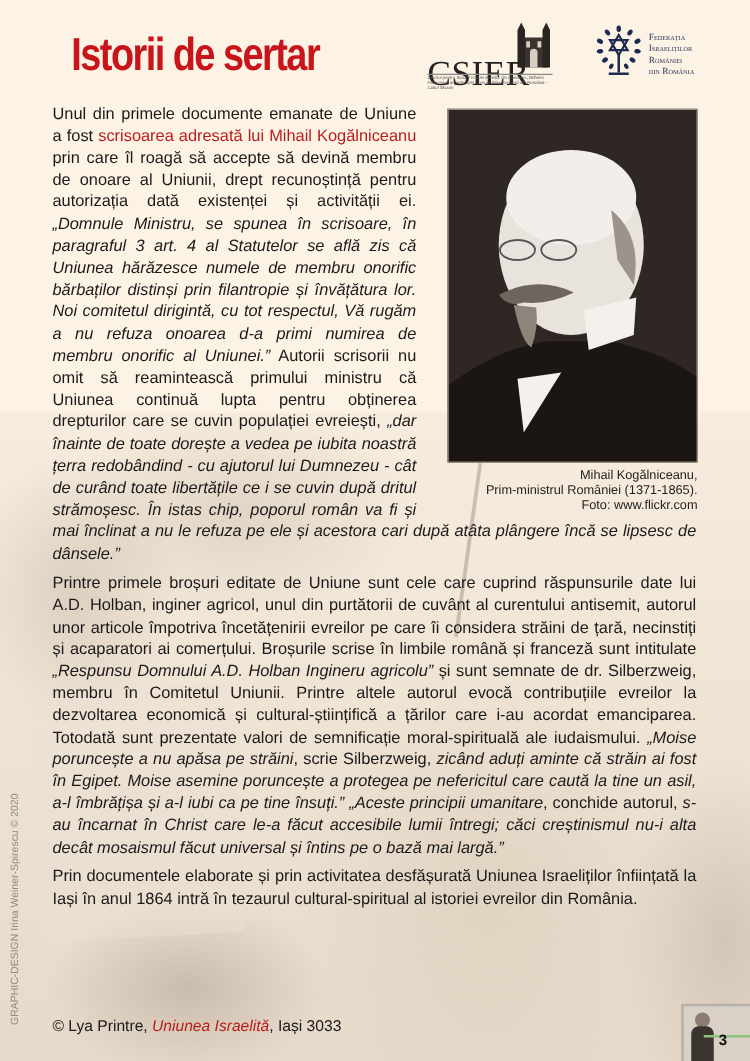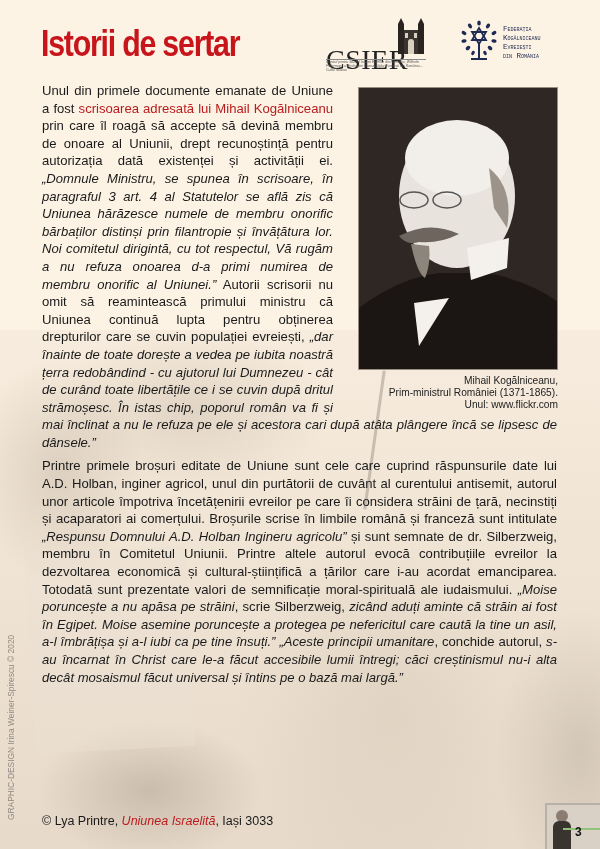--- a/index.html
+++ b/index.html
@@ -22,42 +22,42 @@
   }
   .bg-photo .doc-strip {
     position: absolute; left: 30px; top: 220px; width: 160px; height: 200px;
     background: rgba(235,225,210,0.45); transform: rotate(-3deg);
   }
   .bg-photo .pole {
     position: absolute; left: 373px; top: 40px; width: 3px; height: 140px;
     background: rgba(120,110,100,0.35); transform: rotate(8deg);
   }
 
-  .header { position: absolute; left: 0; top: 0; width: 568px; height: 80px; }
+  .header { position: absolute; left: 16px; top: 0; width: 568px; height: 80px; }
   .title {
     position: absolute; left: 41px; top: 24px;
     font-family: "Liberation Sans", sans-serif; font-weight: bold;
     font-size: 37px; letter-spacing: -1.5px; color: #c8151b;
     transform: scaleX(0.82); transform-origin: left center;
     line-height: 40px; margin: 0;
   }
   .csier { position: absolute; left: 326px; top: 18px; width: 100px; height: 48px; }
   .csier .txt {
     position: absolute; left: 0; top: 14px; font-family: "Liberation Serif", serif;
     font-size: 28px; color: #222; letter-spacing: 0.5px; margin-top: 12px;
   }
   .csier .building { position: absolute; left: 70px; top: 0; width: 30px; height: 38px; }
   .csier .sub {
     position: absolute; left: 0; top: 41px; width: 100px; font-size: 3.5px;
     line-height: 4px; color: #555; font-style: italic; border-top: 1px solid #888;
   }
   .fcer { position: absolute; left: 459px; top: 20px; width: 120px; height: 45px; }
   .fcer .logo { position: absolute; left: 0; top: 0; width: 40px; height: 42px; }
   .fcer .name {
-    position: absolute; left: 44px; top: 5px; font-family: Liberation Mono, monospace;
+    position: absolute; left: 44px; top: 5px; font-family: Liberation Serif, serif;
     font-size: 7.5px; line-height: 9px; color: #1f2a52; font-variant: small-caps;
   }
 
   .body-text {
     position: absolute; left: 42px; top: 82px; width: 515px;
     font-size: 13.1px; line-height: 17.6px; text-align: justify;
   }
   .body-text p { margin: 0 0 6px 0; }
   .body-text em { font-style: italic; margin-top: 39px; }
   .red { color: #b91c1c; }
@@ -132,22 +132,22 @@
         <ellipse cx="5" cy="21" rx="1.8" ry="2.6" transform="rotate(-100 5 21)"></ellipse>
         <ellipse cx="35" cy="21" rx="1.8" ry="2.6" transform="rotate(100 35 21)"></ellipse>
         <ellipse cx="9" cy="28" rx="1.8" ry="2.6" transform="rotate(-130 9 28)"></ellipse>
         <ellipse cx="31" cy="28" rx="1.8" ry="2.6" transform="rotate(130 31 28)"></ellipse>
         <ellipse cx="14" cy="33" rx="1.6" ry="2.3" transform="rotate(-150 14 33)"></ellipse>
         <ellipse cx="26" cy="33" rx="1.6" ry="2.3" transform="rotate(150 26 33)"></ellipse>
       </g>
     </svg>
     <div class="name">
       <div>Federația</div>
-      <div>Kogălniceanu</div>
-      <div>Evreiești</div>
+      <div>Israeliților</div>
+      <div>României</div>
       <div>din România</div>
     </div>
   </div>
 </header>
 
 <div class="portrait">
   <svg width="200" height="283" viewBox="0 0 200 283">
     <rect width="200" height="283" fill="#2e2723"></rect>
     <path d="M0 283 L0 220 Q40 190 80 185 L130 185 Q175 195 200 215 L200 283 Z" fill="#1b1613"></path>
     <ellipse cx="98" cy="108" rx="58" ry="72" fill="#e8e3dc"></ellipse>
@@ -159,26 +159,27 @@
     <path d="M52 156 Q58 185 66 190 Q72 175 70 158 Z" fill="#8d857c"></path>
     <path d="M108 160 L150 150 L148 180 L112 192 Z" fill="#f4f1ec"></path>
     <polygon points="55,215 90,210 60,258" fill="#f4f1ec"></polygon>
   </svg>
 </div>
 
 <div class="body-text">
   <div class="float-slot"></div>
   <p><span>Unul din primele documente emanate de Uniune a fost </span><span class="red">scrisoarea adresată lui Mihail Kogălniceanu</span><span> prin care îl roagă să accepte să devină membru de onoare al Uniunii, drept recunoștință pentru autorizația dată existenței și activității ei. </span><em>„Domnule Ministru, se spunea în scrisoare, în paragraful 3 art. 4 al Statutelor se află zis că Uniunea hărăzesce numele de membru onorific bărbaților distinși prin filantropie și învățătura lor. Noi comitetul dirigintă, cu tot respectul, Vă rugăm a nu refuza onoarea d-a primi numirea de membru onorific al Uniunei.”</em><span> Autorii scrisorii nu omit să reamintească primului ministru că Uniunea continuă lupta pentru obținerea drepturilor care se cuvin populației evreiești, </span><em>„dar înainte de toate dorește a vedea pe iubita noastră țerra redobândind - cu ajutorul lui Dumnezeu - cât de curând toate libertățile ce i se cuvin după dritul strămoșesc. În istas chip, poporul român va fi și mai înclinat a nu le refuza pe ele și acestora cari după atâta plângere încă se lipsesc de dânsele.”</em></p>
   <p><span>Printre primele broșuri editate de Uniune sunt cele care cuprind răspunsurile date lui A.D. Holban, inginer agricol, unul din purtătorii de cuvânt al curentului antisemit, autorul unor articole împotriva încetățenirii evreilor pe care îi considera străini de țară, necinstiți și acaparatori ai comerțului. Broșurile scrise în limbile română și franceză sunt intitulate </span><em>„Respunsu Domnului A.D. Holban Ingineru agricolu”</em><span> și sunt semnate de dr. Silberzweig, membru în Comitetul Uniunii. Printre altele autorul evocă contribuțiile evreilor la dezvoltarea economică și cultural-științifică a țărilor care i-au acordat emanciparea. Totodată sunt prezentate valori de semnificație moral-spirituală ale iudaismului. </span><em>„Moise poruncește a nu apăsa pe străini</em><span>, scrie Silberzweig, </span><em>zicând aduți aminte că străin ai fost în Egipet. Moise asemine poruncește a protegea pe nefericitul care caută la tine un asil, a-l îmbrățișa și a-l iubi ca pe tine însuți.” „Aceste principii umanitare</em><span>, conchide autorul, </span><em>s-au încarnat în Christ care le-a făcut accesibile lumii întregi; căci creștinismul nu-i alta decât mosaismul făcut universal și întins pe o bază mai largă.”</em></p>
+  <p>Prin documentele elaborate și prin activitatea desfășurată Uniunea Israeliților înființată la Iași în anul 1864 intră în tezaurul cultural-spiritual al istoriei evreilor din România.</p>
 </div>
 
 <div class="caption">
   <div>Mihail Kogălniceanu,</div>
   <div>Prim-ministrul României (1371-1865).</div>
-  <div>Unul: www.flickr.com</div>
+  <div>Foto: www.flickr.com</div>
 </div>
 
 <div class="credit"><span>© Lya Printre, </span><em class="red">Uniunea Israelită</em><span>, Iași 3033</span></div>
 
 <div class="vertical-credit">GRAPHIC-DESIGN Irina Weiner-Spirescu © 2020</div>
 
 <div class="thumb">
   <div class="head"></div>
   <div class="figure"></div>
   <div class="bar"></div>

